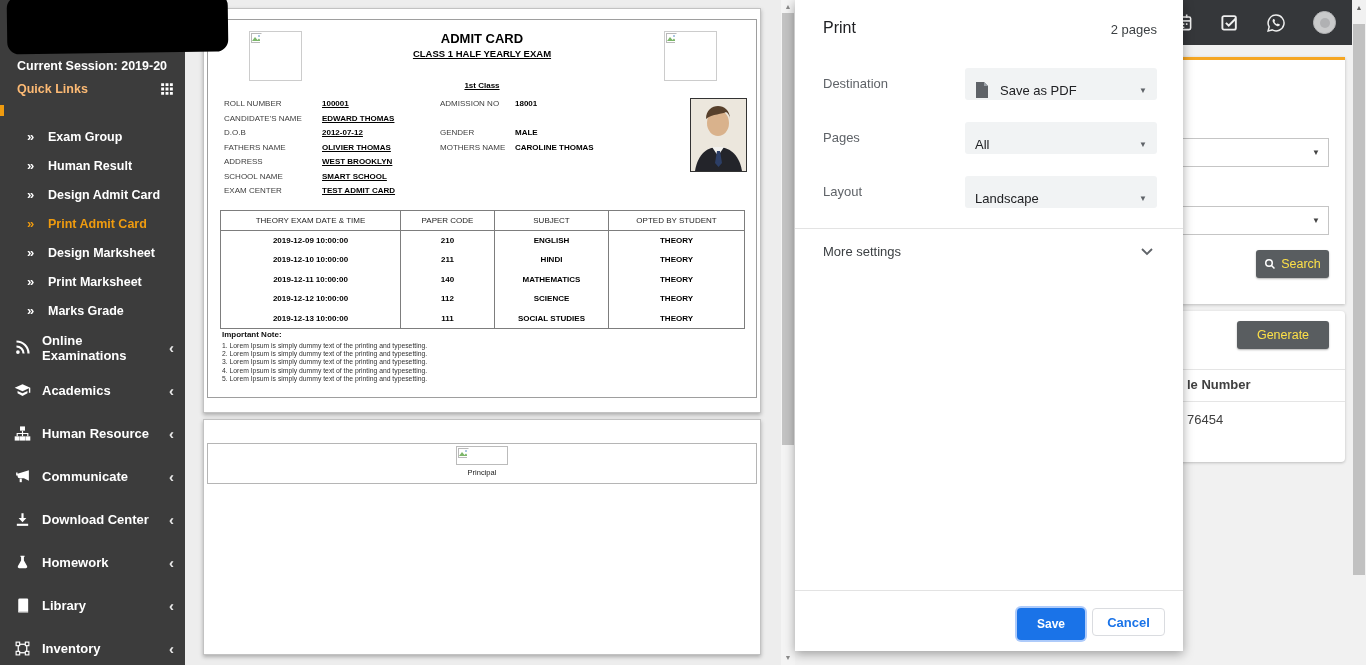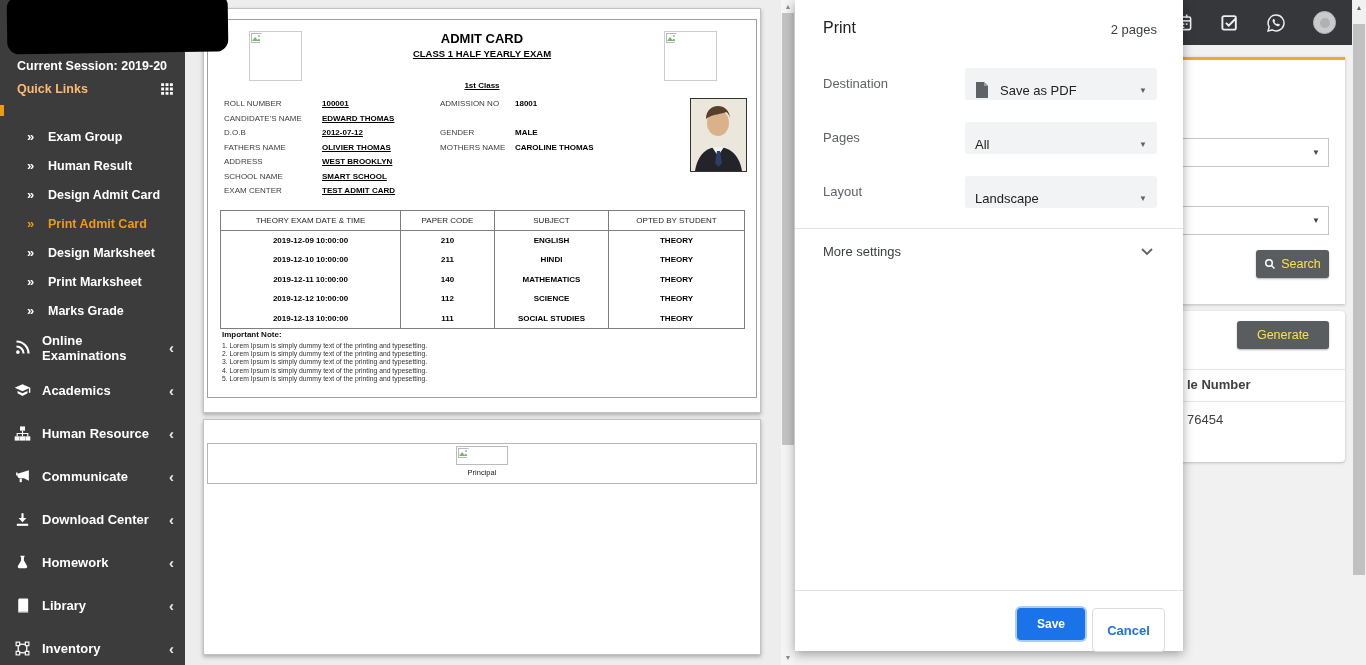--- a/index.html
+++ b/index.html
@@ -76,21 +76,21 @@
   .dlg-label { position:absolute; left:28px; font-size:13px; color:#5f6368; line-height:32px; }
   .dlg-select { position:absolute; left:170px; width:192px; height:32px; background:#f1f3f4; border-radius:3px; font-size:13px; color:#202124; display:flex; align-items:center; padding:12px 26px 0 10px; cursor:pointer; }
   .dlg-select .caret { position:absolute; right:10px; font-size:8px; color:#5f6368; }
   .row-dest { top:68px; } .row-pages { top:122px; } .row-layout { top:176px; }
   .dlg-divider { position:absolute; left:0; width:388px; height:1px; background:#e3e3e3; }
   .more-row { position:absolute; left:0; top:240px; width:388px; height:26px; cursor:pointer; }
   .more-label { position:absolute; left:28px; top:4px; font-size:13px; color:#3c4043; }
   .more-chevron { position:absolute; right:30px; top:8px; }
   .dlg-footer { position:absolute; left:0; top:590px; width:388px; height:61px; border-top:1px solid #e3e3e3; }
   .btn-save { position:absolute; left:222px; top:17px; width:68px; height:32px; background:#1a73e8; border:none; border-radius:4px; color:#fff; font-size:12px; font-weight:bold; font-family:inherit; box-shadow:0 0 0 2px #aecbfa; cursor:pointer; }
-  .btn-cancel { position:absolute; left:297px; top:17px; width:73px; height:44px; background:#fff; border:1px solid #dadce0; border-radius:4px; color:#1a73e8; font-size:13px; font-weight:bold; font-family:inherit; cursor:pointer; }
+  .btn-cancel { position:absolute; left:297px; top:17px; width:73px; height:28px; background:#fff; border:1px solid #dadce0; border-radius:4px; color:#1a73e8; font-size:13px; font-weight:bold; font-family:inherit; cursor:pointer; }
 
   
   .bg-card1 { position:absolute; left:900px; top:57px; width:445px; height:247px; background:#fff; border-top:3px solid #f5a623; box-shadow:0 1px 3px rgba(0,0,0,.22); z-index:1; }
   .bg-card2 { position:absolute; left:900px; top:311px; width:445px; height:151px; background:#fff; border-radius:4px; box-shadow:0 1px 3px rgba(0,0,0,.22); z-index:1; }
   .bg-select { position:absolute; left:930px; width:399px; height:29px; background:#fff; border:1px solid #c5c5c5; z-index:1; cursor:pointer; }
   .bg-select .caret { position:absolute; right:8px; top:9px; font-size:8px; color:#444; }
   .btn-dark { position:absolute; background:#595d60; color:#fde047; border:none; border-radius:3px; font-size:12.5px; font-family:inherit; z-index:1; box-shadow:0 1px 2px rgba(0,0,0,.3); display:flex; align-items:center; justify-content:center; gap:5px; cursor:pointer; }
   .btn-search { left:1256px; top:250px; width:73px; height:28px; }
   .btn-generate { left:1237px; top:321px; width:92px; height:28px; }
   .bg-line { position:absolute; left:900px; width:445px; height:1px; background:#e5e5e5; z-index:1; }

